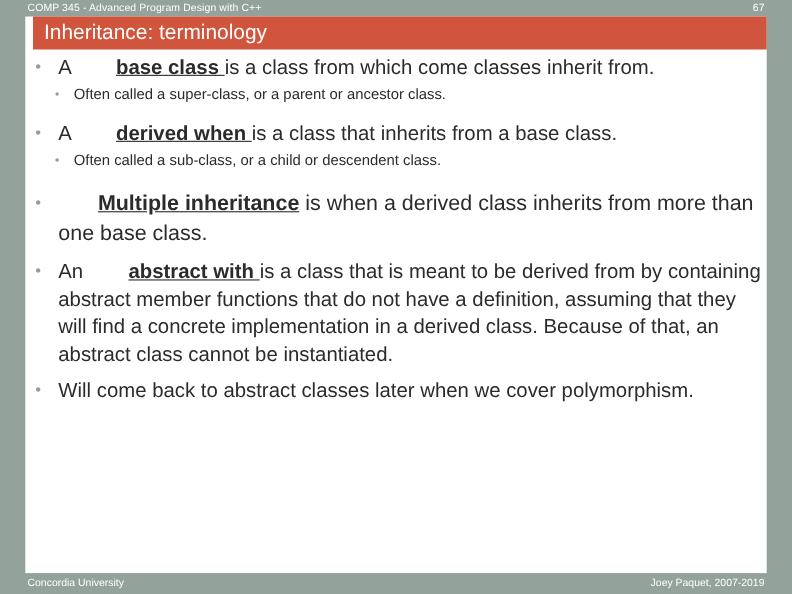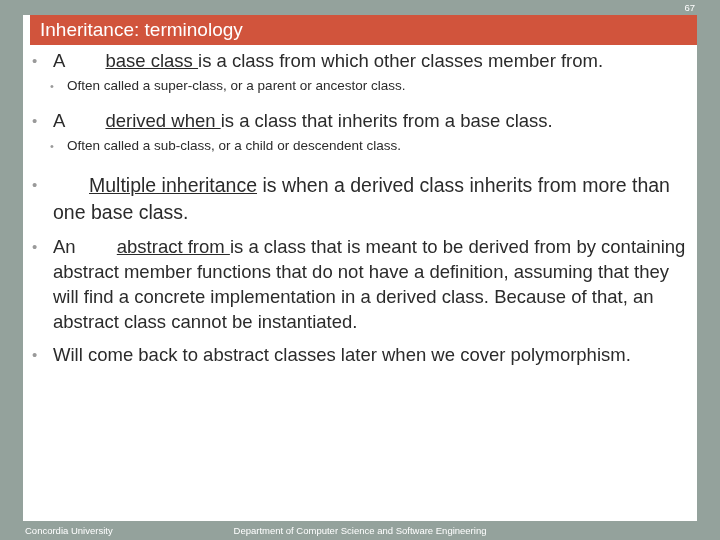--- a/index.html
+++ b/index.html
@@ -122,21 +122,21 @@
   .bullet-l2 > .marker {
     position: absolute;
     left: 0;
     top: 0;
     color: #9a9a9a;
     font-size: 11px;
     line-height: 20px;
   }
 
   .term {
-    font-weight: normal;
+    font-weight: bold;
     text-decoration: underline;
     padding-left: 36px;
   }
   .ital {
   }
 
   .spacer-sm { height: 5px; }
   .spacer-md { height: 9px; }
 
   
@@ -178,30 +178,31 @@
 </style>
 </head>
 <body>
 
 <div class="slide">
 
   <div class="edge-left"></div>
   <div class="edge-right"></div>
 
   <div class="header-band"></div>
+  <div class="header-course">COMP 345 - Advanced Program Design with C++</div>
   <div class="header-page">67</div>
 
   <div class="title-bar"></div>
   <div class="title-text">Inheritance: terminology</div>
 
   <div class="content">
 
     <div class="bullet-l1">
       <span class="marker">•</span>
-      <span>A </span><span class="term">base class </span><span>is a class from which other classes member from.</span>
+      <span>A </span><span class="term">base class </span><span>is a class from which come classes inherit from.</span>
     </div>
 
     <div class="bullet-l2">
       <span class="marker">•</span>
       <span>Often called a </span><span class="ital">super-class</span><span>, or a </span><span class="ital">parent</span><span> or </span><span class="ital">ancestor</span><span> class.</span>
     </div>
 
     <div class="spacer-sm"></div>
 
     <div class="bullet-l1">
@@ -218,29 +219,29 @@
 
     <div class="bullet-l1 big">
       <span class="marker">•</span>
       <span class="term">Multiple inheritance</span><span> is when a derived class inherits from more than one base class.</span>
     </div>
 
     <div class="spacer-sm"></div>
 
     <div class="bullet-l1">
       <span class="marker">•</span>
-      <span>An </span><span class="term">abstract from </span><span>is a class that is meant to be derived from by containing abstract member functions that do not have a definition, assuming that they will find a concrete implementation in a derived class. Because of that, an abstract class cannot be instantiated.</span>
+      <span>An </span><span class="term">abstract with </span><span>is a class that is meant to be derived from by containing abstract member functions that do not have a definition, assuming that they will find a concrete implementation in a derived class. Because of that, an abstract class cannot be instantiated.</span>
     </div>
 
     <div class="spacer-sm"></div>
 
     <div class="bullet-l1">
       <span class="marker">•</span>
       <span>Will come back to abstract classes later when we cover polymorphism.</span>
     </div>
 
   </div>
 
   <div class="footer-band"></div>
-  <div class="footer-center">Department of Computer Science and Software Engineering</div>
   <div class="footer-left">Concordia University</div>
+  <div class="footer-right">Joey Paquet, 2007-2019</div>
 
 </div>
 
 </body></html>

